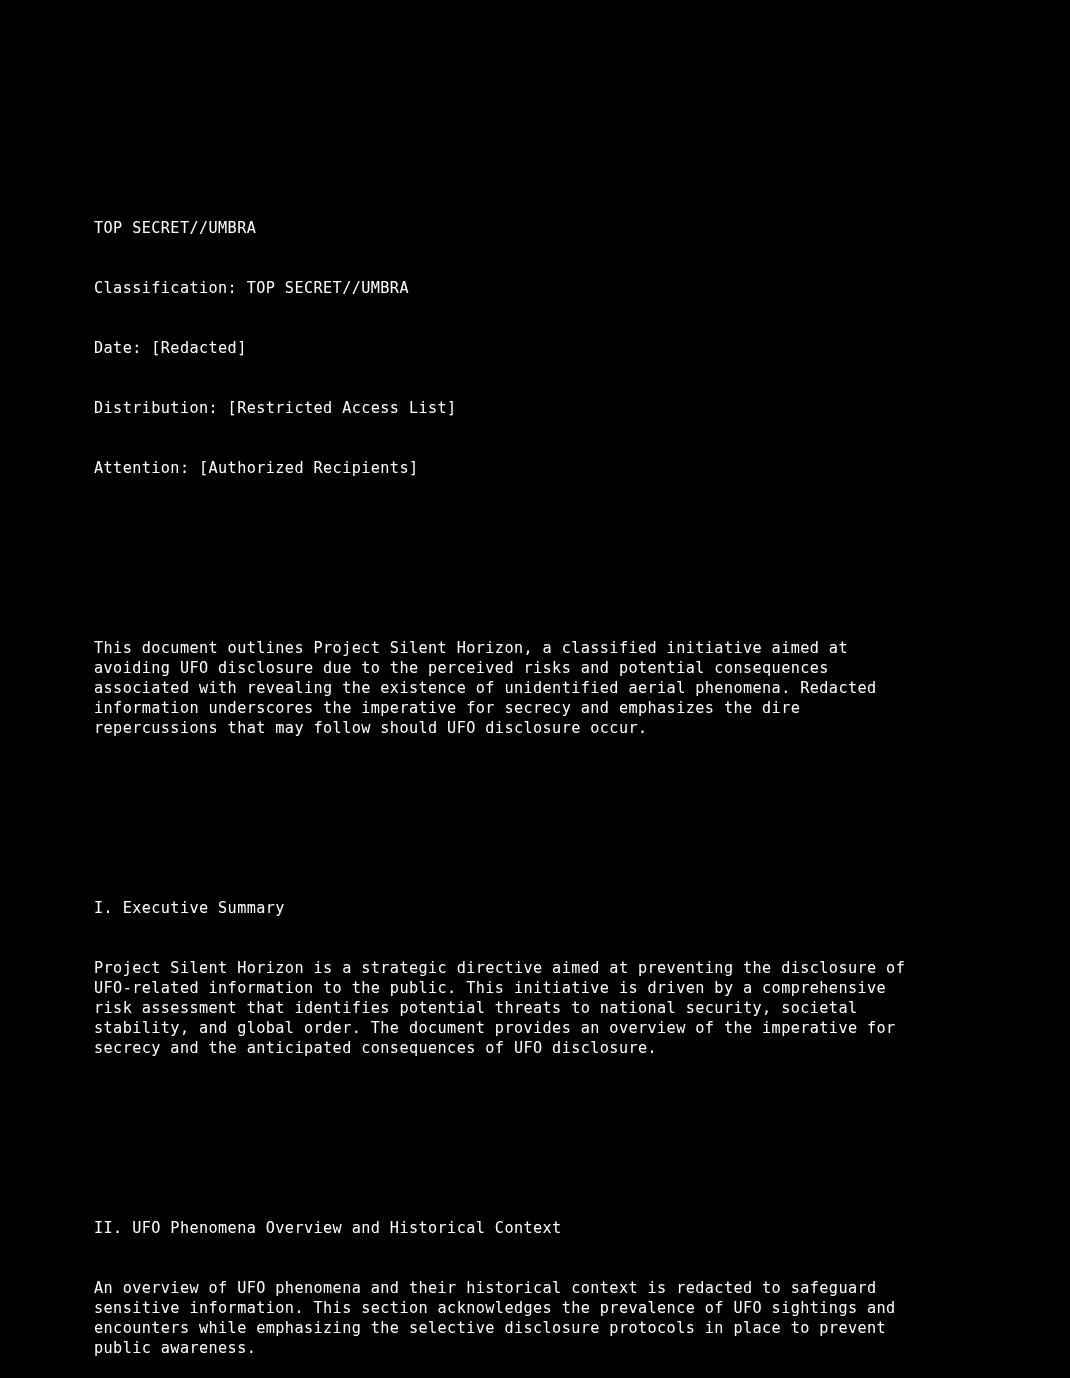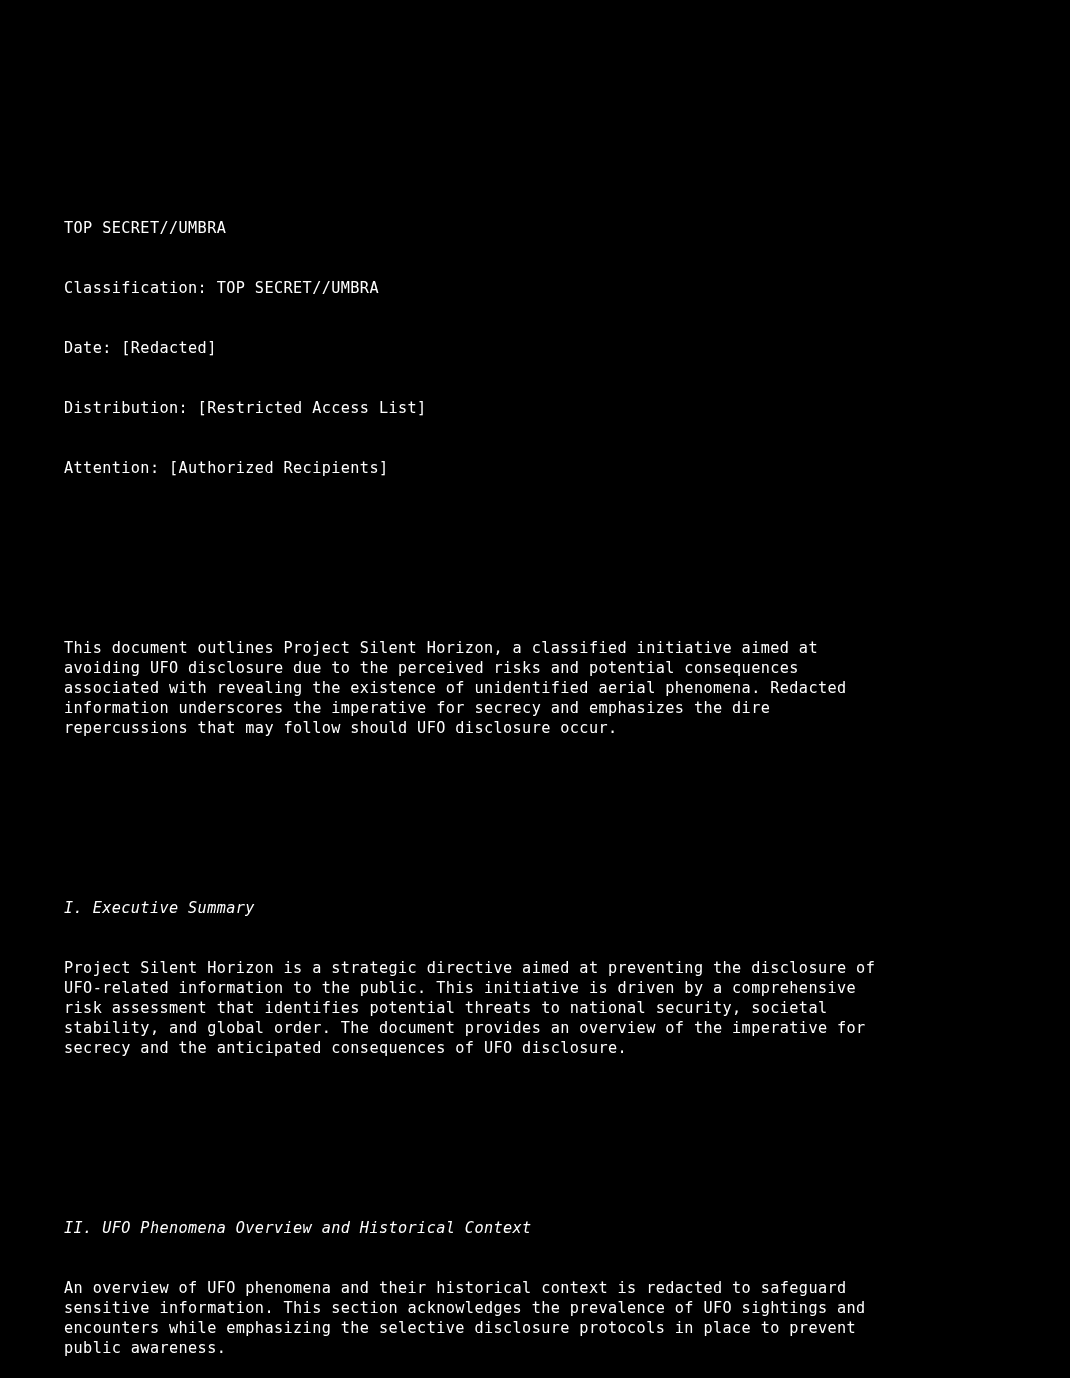--- a/index.html
+++ b/index.html
@@ -12,21 +12,21 @@
     height: 1378px;
     overflow: hidden;
     font-family: "DejaVu Sans Mono", "Liberation Mono", monospace;
   }
   .page {
     position: relative;
     width: 1070px;
     height: 1378px;
     background: #000000;
     box-sizing: border-box;
-    padding: 118px 0 0 64px;
+    padding: 118px 0 0 94px;
   }
   .doc {
     color: #ffffff;
     font-family: "DejaVu Sans Mono", "Liberation Mono", monospace;
     font-size: 15.2px;
     line-height: 20px;
     letter-spacing: 0.4px;
     white-space: pre-wrap;
     width: 830px;
   }
@@ -36,21 +36,20 @@
   .block:last-child {
     margin-bottom: 0;
   }
   .line {
     display: block;
     white-space: pre-wrap;
   }
   .heading {
     display: block;
     white-space: pre-wrap;
-    font-style: italic;
   }
 </style>
 </head>
 <body>
 
 <div class="page">
   <div class="doc">
 
     <div class="block">
       <span class="line">TOP SECRET//UMBRA</span>

